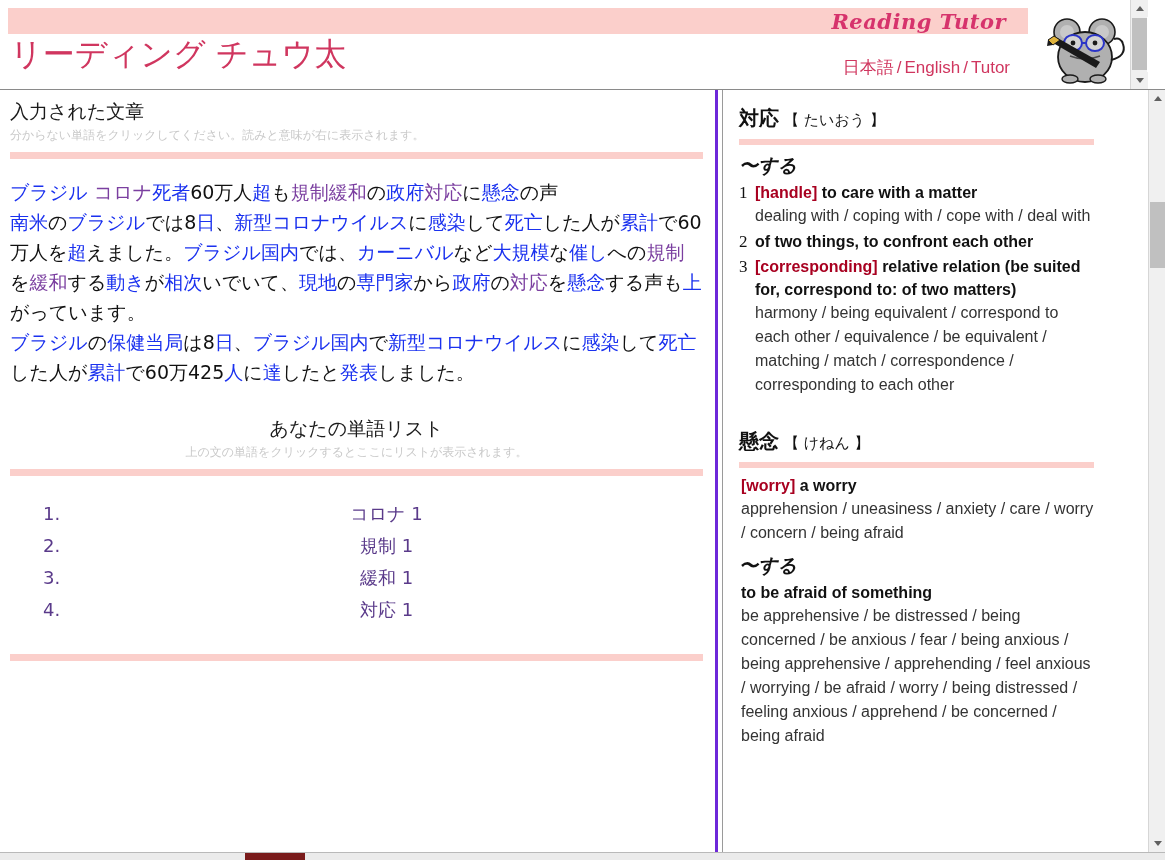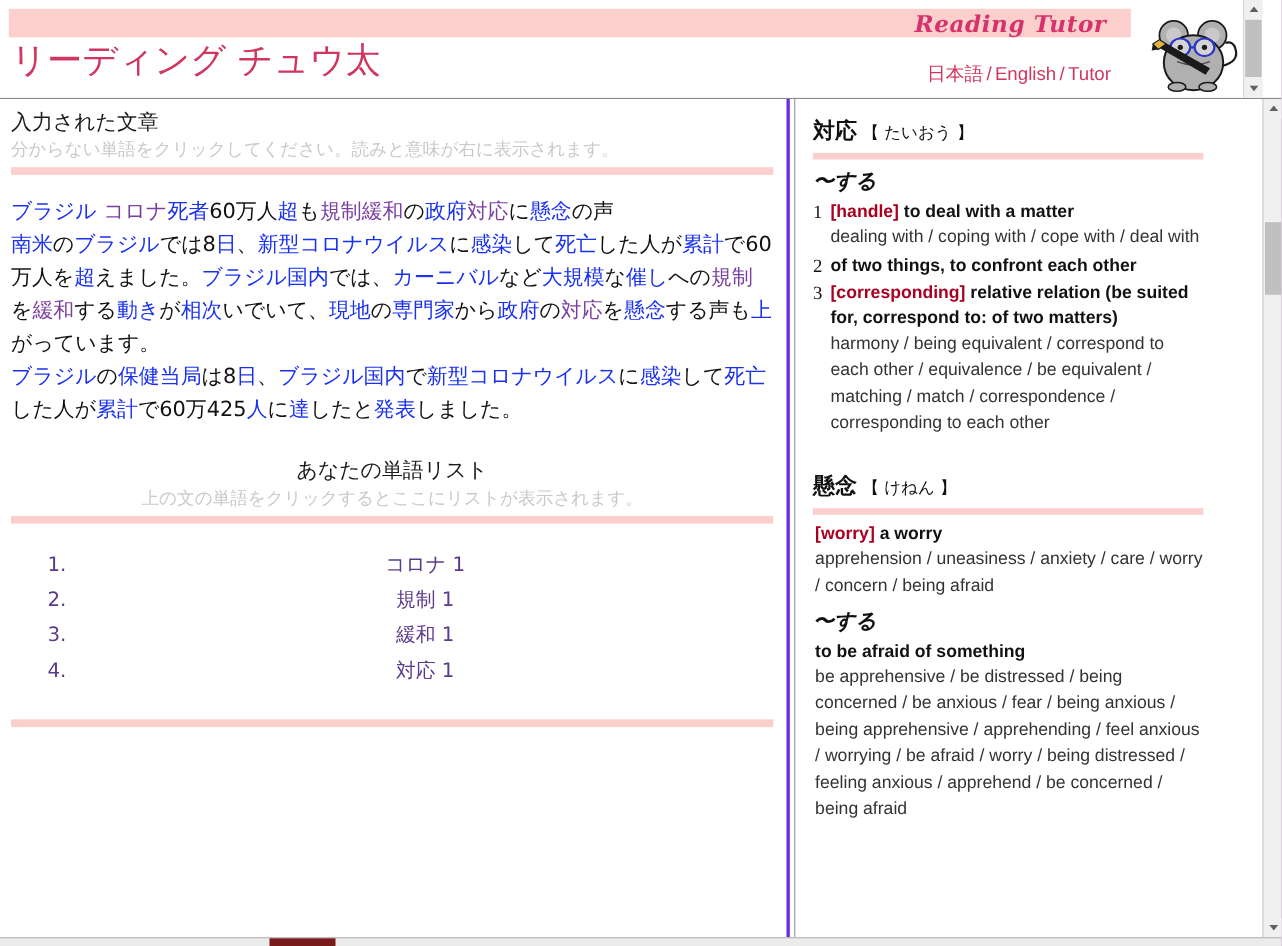--- a/index.html
+++ b/index.html
@@ -3,21 +3,21 @@
 <meta charset="utf-8">
 <style>
   * { box-sizing: border-box; }
   html, body {
     margin: 0; padding: 0;
     width: 1165px; height: 860px;
     background: #ffffff;
     font-family: "Liberation Sans", "DejaVu Sans", sans-serif;
     overflow: hidden;
   }
-  #app { position: relative; width: 1165px; height: 860px; background:#701a75; }
+  #app { position: relative; width: 1165px; height: 860px; background:#14532d; }
 
   
   .header-frame {
     position: absolute; left:0; top:0; width:1165px; height:90px;
     background:#fff; overflow:hidden;
     border-bottom: 1px solid #8a8a8a;
   }
   .header-inner { position:relative; width:1147px; height:89px; }
 
   .brand-band {
@@ -78,21 +78,21 @@
     border-left:1px solid #9a9a9a;
   }
   .pane-right-inner { padding:14px 16px 0 16px; }
 
   
   .sec-title {
     font-size:19px; color:#1a1a1a; line-height:26px;
     font-family:"DejaVu Sans", sans-serif;
   }
   .sec-hint {
-    font-size:16px; color:#c9c9c9; line-height:21px; margin-top:1px;
+    font-size:12px; color:#c9c9c9; line-height:21px; margin-top:1px;
     font-family:"DejaVu Sans", sans-serif;
   }
   .pink-rule {
     height:7px; background:#fbcfcb; margin-top:6px; width:100%;
   }
 
   .body-text {
     margin-top:18px; font-size:19px; line-height:30px;
     color:#111; font-family:"DejaVu Sans", sans-serif;
     word-break: break-all;
@@ -231,21 +231,21 @@
 
     <div class="pane-right">
       <div class="pane-right-inner" id="entries">
           <div class="entry">
             <div class="entry-head"><span>対応</span><span class="kana">【 たいおう 】</span></div>
             <div class="pink-rule-sm"></div>
             <div class="pos">〜する</div>
             <div class="sense">
               <div class="num">1</div>
               <div class="sbody">
-                <div class="gloss"><span class="tag">[handle]</span> <span>to deal with a matter</span></div>
+                <div class="gloss"><span class="tag">[handle]</span> <span>to care with a matter</span></div>
                 <div class="syn">dealing with / coping with / cope with / deal with</div>
               </div>
             </div>
             <div class="sense">
               <div class="num">2</div>
               <div class="sbody">
                 <div class="gloss"><span>of two things, to confront each other</span></div>
               </div>
             </div>
             <div class="sense">

